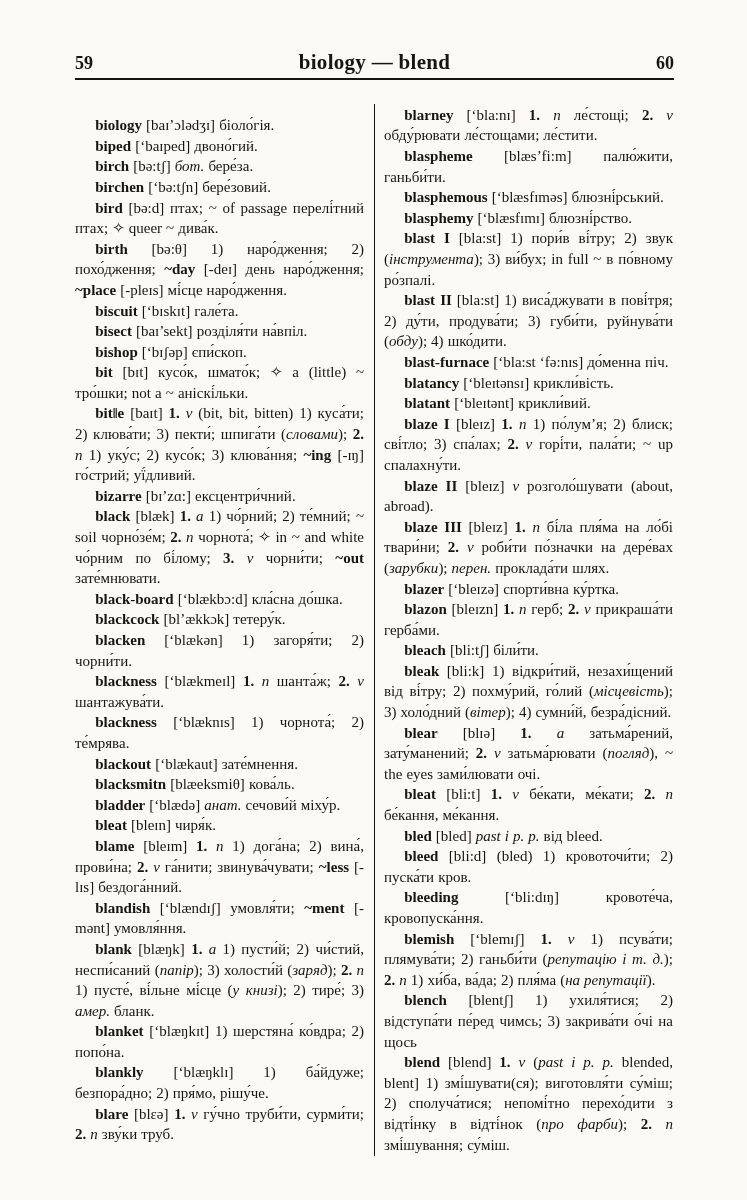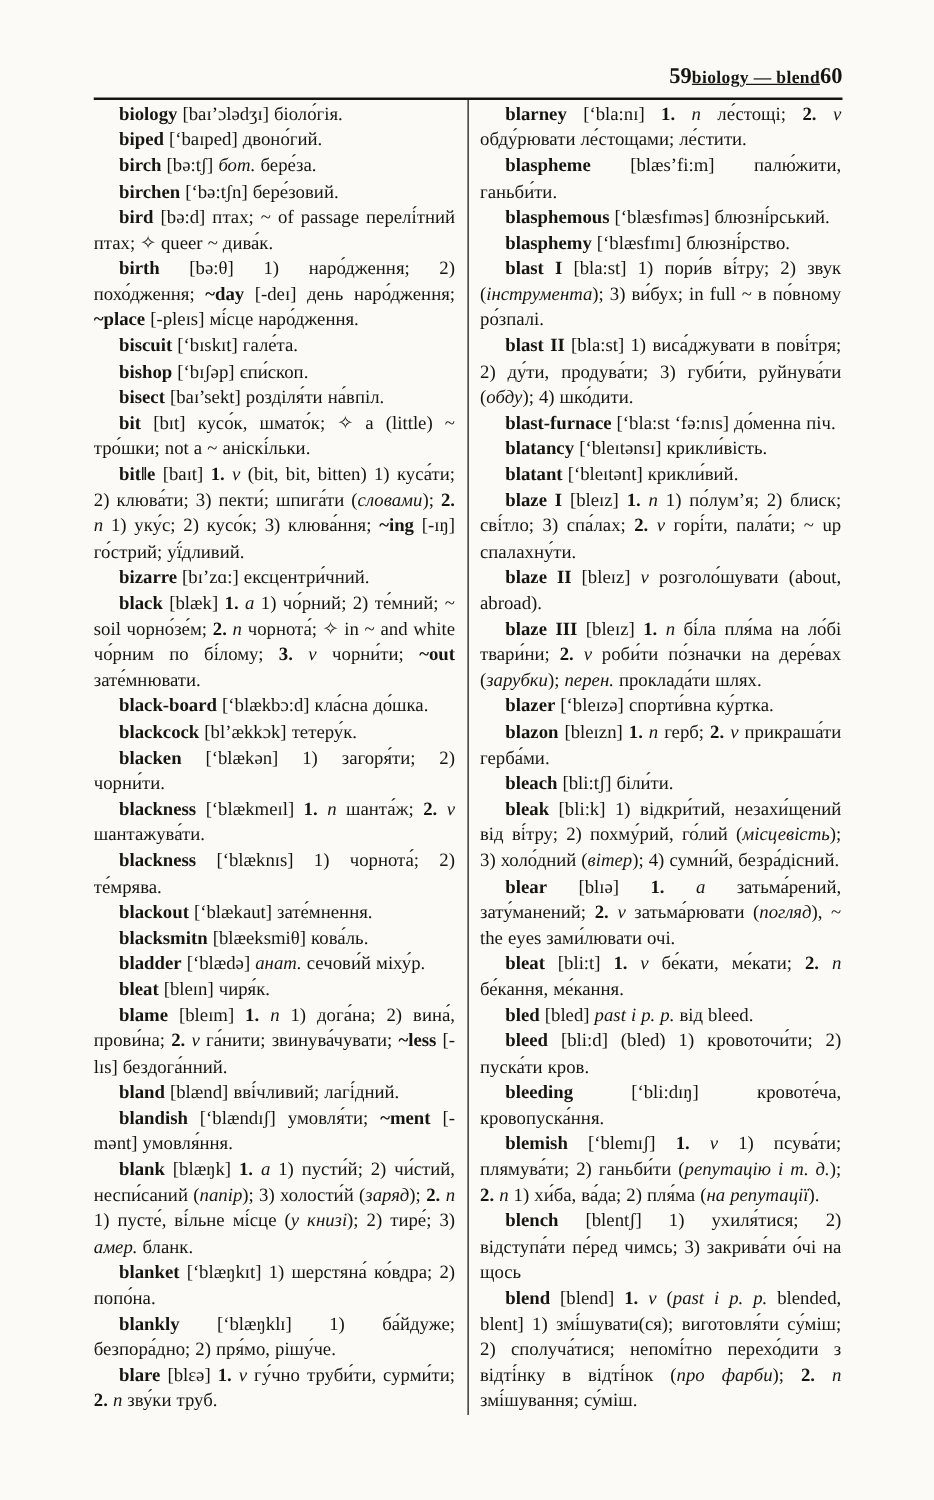--- a/index.html
+++ b/index.html
@@ -6,31 +6,31 @@
   body{
     width:747px;height:1200px;
     background:#fbfaf6;
     color:#17150f;
     font-family:"Liberation Serif","DejaVu Serif",serif;
     -webkit-font-smoothing:antialiased;
   }
   .page{position:relative;width:747px;height:1200px;overflow:hidden;}
   .hdr{
     position:absolute;top:50px;left:75px;right:73px;
-    display:flex;align-items:baseline;justify-content:flex-end;
+    display:flex;align-items:baseline;justify-content:space-between;
     font-weight:700;font-size:18px;
   }
-  .hdr .ttl{font-size:14px;letter-spacing:.3px;text-decoration:underline;}
+  .hdr .ttl{font-size:21px;letter-spacing:.3px;}
   .rule{
     position:absolute;top:78px;left:75px;right:73px;
     border-top:2.6px solid #17150f;
   }
   .cols{
-    position:absolute;top:80px;left:75px;right:73px;
-    display:flex;align-items:flex-end;
+    position:absolute;top:104px;left:75px;right:73px;
+    display:flex;align-items:center;
     min-height:1052px;
   }
   .col{
     width:289px;
     font-size:15px;line-height:20.6px;
     text-align:justify;
     hyphens:auto;
   }
   .col.right{width:289px;}
   .divider{
@@ -54,37 +54,36 @@
   <div class="rule"></div>
   <main class="cols">
     <section class="col left">
         <p class="entry"><span class="hw">biology</span><span> [baɪ’ɔlədʒɪ] біоло́гія.</span></p>
         <p class="entry"><span class="hw">biped</span><span> [‘baɪped] двоно́гий.</span></p>
         <p class="entry"><span class="hw">birch</span><span> [bə:tʃ] </span><span class="it">бот.</span><span> бере́за.</span></p>
         <p class="entry"><span class="hw">birchen</span><span> [‘bə:tʃn] бере́зовий.</span></p>
         <p class="entry"><span class="hw">bird</span><span> [bə:d] птах; ~ of passage перелі́тний птах; ✧ queer ~ дива́к.</span></p>
         <p class="entry"><span class="hw">birth</span><span> [bə:θ] 1) наро́дження; 2) похо́дження; </span><span class="hw">~day</span><span> [-deɪ] день наро́дження; </span><span class="hw">~place</span><span> [-pleɪs] мі́сце наро́дження.</span></p>
         <p class="entry"><span class="hw">biscuit</span><span> [‘bɪskɪt] гале́та.</span></p>
+        <p class="entry"><span class="hw">bisect</span><span> [baɪ’sekt] розділя́ти на́впіл.</span></p>
         <p class="entry"><span class="hw">bishop</span><span> [‘bɪʃəp] єпи́скоп.</span></p>
-        <p class="entry"><span class="hw">bisect</span><span> [baɪ’sekt] розділя́ти на́впіл.</span></p>
         <p class="entry"><span class="hw">bit</span><span> [bɪt] кусо́к, шмато́к; ✧ a (little) ~ тро́шки; not a ~ аніскі́льки.</span></p>
         <p class="entry"><span class="hw">bit‖e</span><span> [baɪt] </span><span class="hw">1.</span><span> </span><span class="it">v</span><span> (bit, bit, bitten) 1) куса́ти; 2) клюва́ти; 3) пекти́; шпига́ти (</span><span class="it">словами</span><span>); </span><span class="hw">2.</span><span> </span><span class="it">n</span><span> 1) уку́с; 2) кусо́к; 3) клюва́ння; </span><span class="hw">~ing</span><span> [-ɪŋ] го́стрий; уї́дливий.</span></p>
         <p class="entry"><span class="hw">bizarre</span><span> [bɪ’zɑ:] ексцентри́чний.</span></p>
         <p class="entry"><span class="hw">black</span><span> [blæk] </span><span class="hw">1.</span><span> </span><span class="it">a</span><span> 1) чо́рний; 2) те́мний; ~ soil чорно́зе́м; </span><span class="hw">2.</span><span> </span><span class="it">n</span><span> чорнота́; ✧ in ~ and white чо́рним по бі́лому; </span><span class="hw">3.</span><span> </span><span class="it">v</span><span> чорни́ти; </span><span class="hw">~out</span><span> зате́мнювати.</span></p>
         <p class="entry"><span class="hw">black-board</span><span> [‘blækbɔ:d] кла́сна до́шка.</span></p>
         <p class="entry"><span class="hw">blackcock</span><span> [bl’ækkɔk] тетеру́к.</span></p>
         <p class="entry"><span class="hw">blacken</span><span> [‘blækən] 1) загоря́ти; 2) чорни́ти.</span></p>
         <p class="entry"><span class="hw">blackness</span><span> [‘blækmeɪl] </span><span class="hw">1.</span><span> </span><span class="it">n</span><span> шанта́ж; </span><span class="hw">2.</span><span> </span><span class="it">v</span><span> шантажува́ти.</span></p>
         <p class="entry"><span class="hw">blackness</span><span> [‘blæknɪs] 1) чорнота́; 2) те́мрява.</span></p>
         <p class="entry"><span class="hw">blackout</span><span> [‘blækaut] зате́мнення.</span></p>
         <p class="entry"><span class="hw">blacksmitn</span><span> [blæeksmiθ] кова́ль.</span></p>
         <p class="entry"><span class="hw">bladder</span><span> [‘blædə] </span><span class="it">анат.</span><span> сечови́й міху́р.</span></p>
         <p class="entry"><span class="hw">bleat</span><span> [bleɪn] чиря́к.</span></p>
         <p class="entry"><span class="hw">blame</span><span> [bleɪm] </span><span class="hw">1.</span><span> </span><span class="it">n</span><span> 1) дога́на; 2) вина́, прови́на; </span><span class="hw">2.</span><span> </span><span class="it">v</span><span> га́нити; звинува́чувати; </span><span class="hw">~less</span><span> [-lɪs] бездога́нний.</span></p>
-        <p class="entry"><span class="hw">bland</span><span> [blænd] вві́чливий; лагі́дний.</span></p>
         <p class="entry"><span class="hw">blandish</span><span> [‘blændɪʃ] умовля́ти; </span><span class="hw">~ment</span><span> [-mənt] умовля́ння.</span></p>
         <p class="entry"><span class="hw">blank</span><span> [blæŋk] </span><span class="hw">1.</span><span> </span><span class="it">a</span><span> 1) пусти́й; 2) чи́стий, неспи́саний (</span><span class="it">папір</span><span>); 3) холости́й (</span><span class="it">заряд</span><span>); </span><span class="hw">2.</span><span> </span><span class="it">n</span><span> 1) пусте́, ві́льне мі́сце (</span><span class="it">у книзі</span><span>); 2) тире́; 3) </span><span class="it">амер.</span><span> бланк.</span></p>
         <p class="entry"><span class="hw">blanket</span><span> [‘blæŋkɪt] 1) шерстяна́ ко́вдра; 2) попо́на.</span></p>
         <p class="entry"><span class="hw">blankly</span><span> [‘blæŋklɪ] 1) ба́йдуже; безпора́дно; 2) пря́мо, рішу́че.</span></p>
         <p class="entry"><span class="hw">blare</span><span> [blɛə] </span><span class="hw">1.</span><span> </span><span class="it">v</span><span> гу́чно труби́ти, сурми́ти; </span><span class="hw">2.</span><span> </span><span class="it">n</span><span> зву́ки труб.</span></p>
       </section>
     <div class="divider"></div>
     <section class="col right">
         <p class="entry"><span class="hw">blarney</span><span> [‘bla:nɪ] </span><span class="hw">1.</span><span> </span><span class="it">n</span><span> ле́стощі; </span><span class="hw">2.</span><span> </span><span class="it">v</span><span> обду́рювати ле́стощами; ле́стити.</span></p>
         <p class="entry"><span class="hw">blaspheme</span><span> [blæs’fi:m] палю́жити, ганьби́ти.</span></p>

